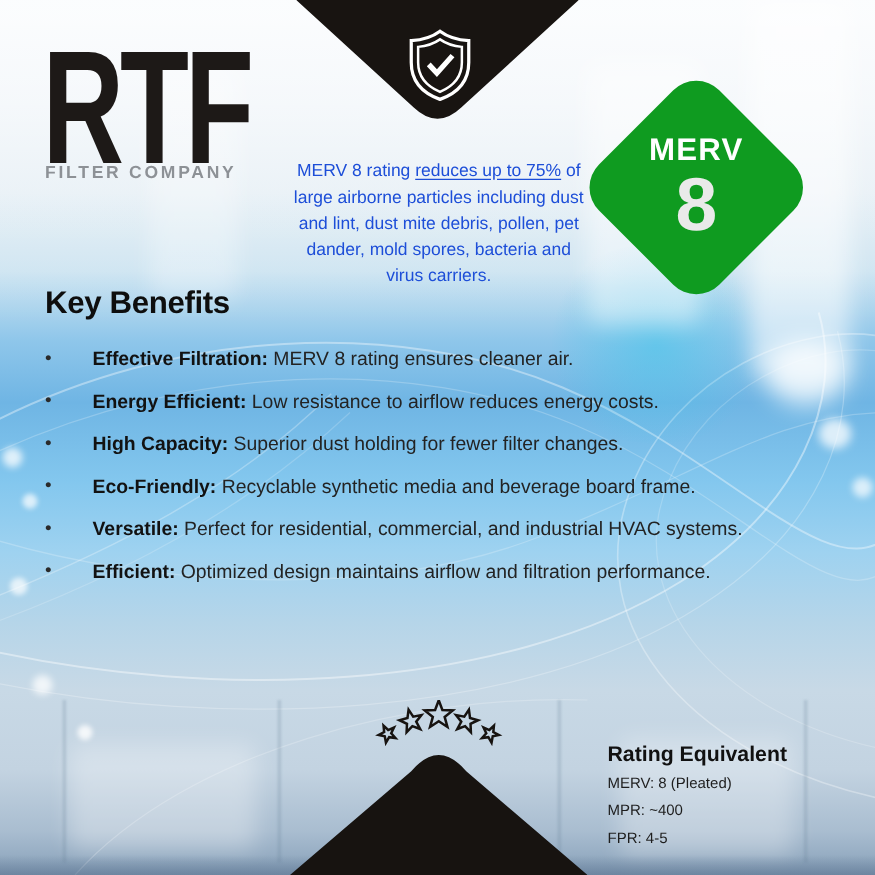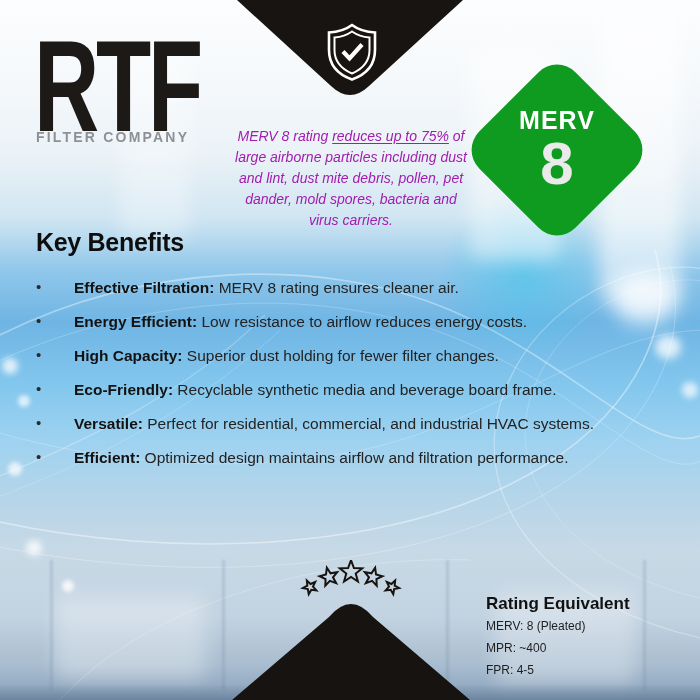--- a/index.html
+++ b/index.html
@@ -35,21 +35,21 @@
   .shield{position:absolute;left:326px;top:21px;width:52px;height:62px;}
   
   .merv-badge{position:absolute;left:489px;top:82px;width:136px;height:136px;
     transform:rotate(45deg);border-radius:26px;}
   .merv-inner{position:absolute;inset:0;transform:rotate(-45deg);display:flex;
     flex-direction:column;align-items:center;justify-content:center;color:#fff;}
   .merv-label{font-size:25px;font-weight:800;letter-spacing:1px;line-height:1;}
   .merv-value{font-size:60px;font-weight:800;line-height:.95;color:#e9eae9;margin-top:2px;}
   
   .intro{position:absolute;left:234px;top:112px;width:234px;text-align:center;
-    font-size:14px;line-height:21px;color:#a21caf;font-weight:400;font-style:italic;}
+    font-size:14px;line-height:21px;color:#1d4ed8;font-weight:400;}
   .intro u{text-decoration:underline;text-underline-offset:2px;}
   
   .benefits{position:absolute;left:36px;top:228px;width:628px;}
   .benefits h2{margin:0;font-size:25px;font-weight:900;color:#0e0e0e;letter-spacing:-.3px;}
   .benefit-list{margin:20px 0 0 0;padding:0;list-style:none;}
   .benefit-list li{position:relative;padding-left:17px;margin-bottom:13px;
     font-size:15.5px;line-height:21px;color:#232323;}
   .benefit-list li::before{content:"\2022";position:absolute;left:0;top:-1px;
     color:#2a2a2a;font-size:15px;}
   .benefit-list b{font-weight:700;color:#121212;margin-left:21px;}

